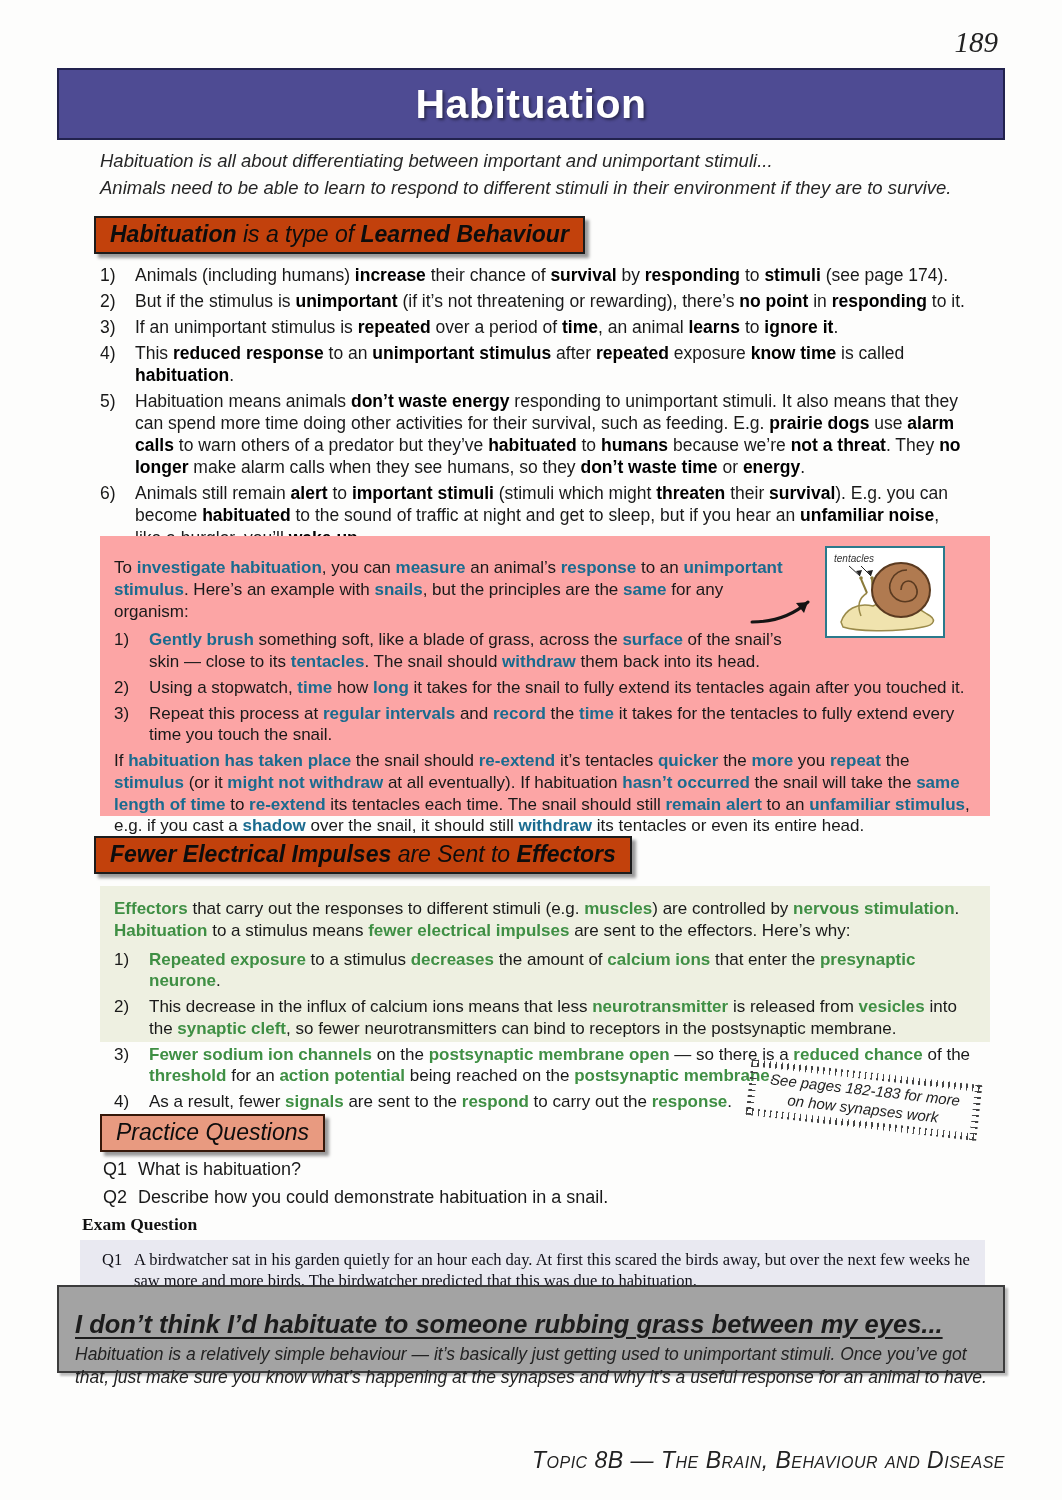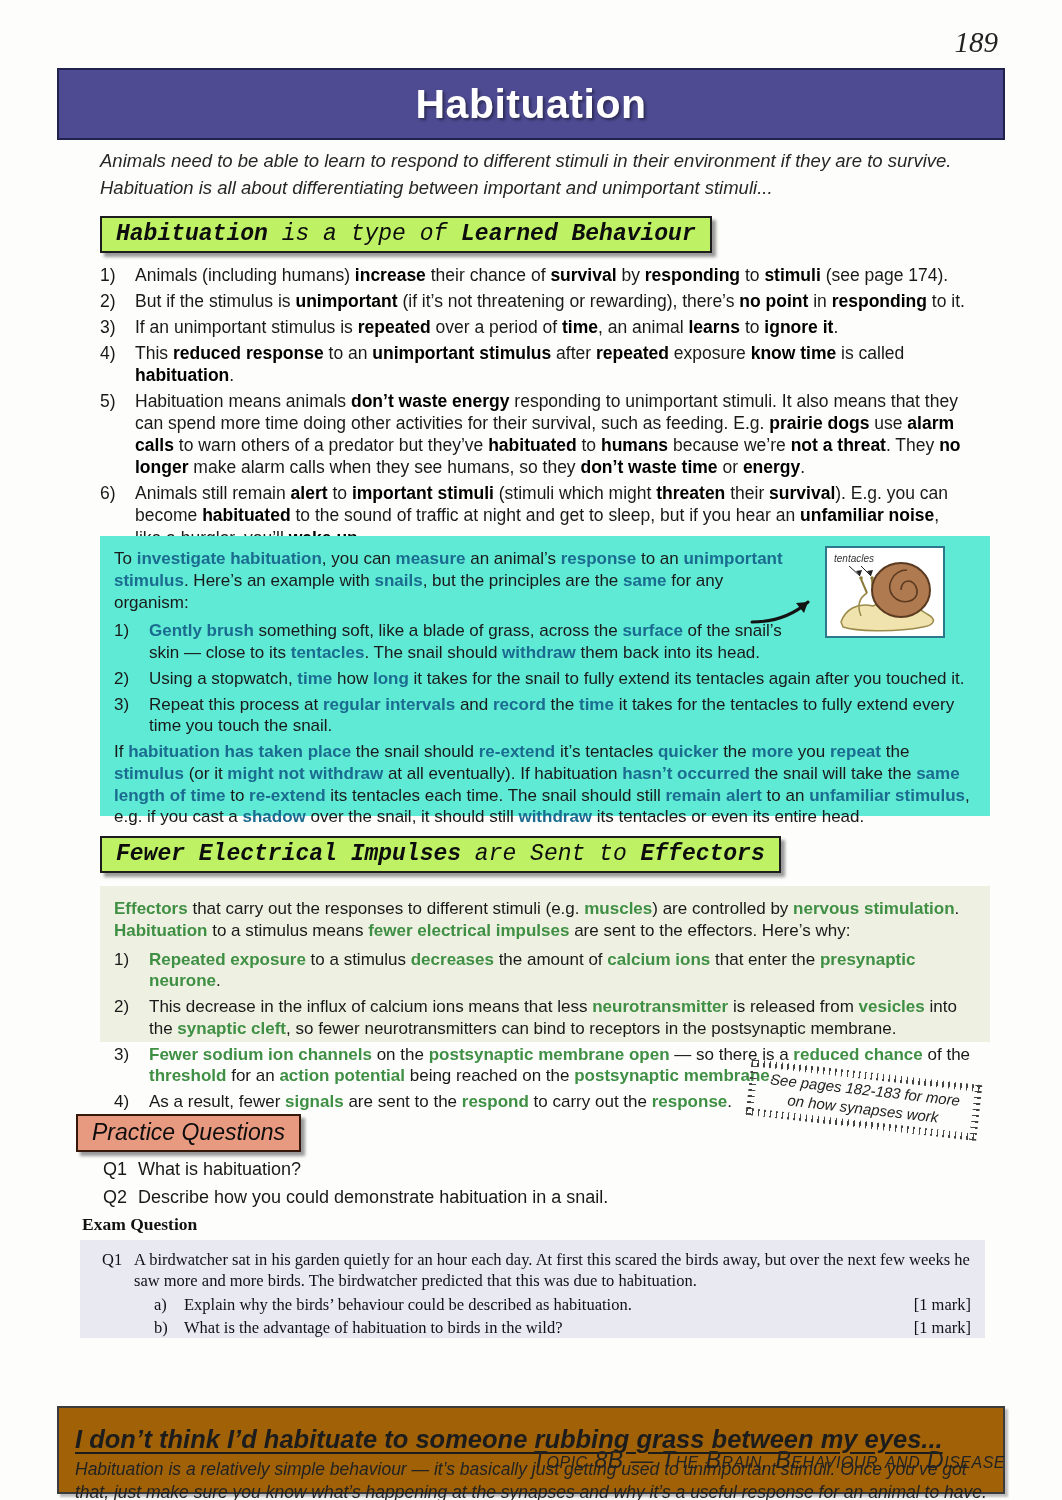--- a/index.html
+++ b/index.html
@@ -15,35 +15,35 @@
   .banner h1 { color:#fff; font-size:41px; font-weight:bold; letter-spacing:.5px;
     text-shadow:2px 2px 3px rgba(0,0,0,.45); }
 
   .intro { position:absolute; left:100px; right:90px; top:148px; font-style:italic;
     font-size:18.5px; line-height:1.45; color:#262626; }
 
   .sec-head { position:absolute; display:inline-block; padding:3px 14px 4px;
     font-size:23px; font-style:italic; color:#0d0d0d;
     border:2px solid #1c1c1c; box-shadow:4px 4px 3px #9a9a9a; white-space:nowrap; }
   .sec-head b { font-weight:bold; }
-  .green-head { background:#bef264; left:100px;font-family:Liberation Mono, monospace; }
+  .green-head { background:#c2410c; left:94px; }
   .head1 { top:216px; }
   .head2 { top:836px; }
-  .practice-head { background:#e89a80; border-color:#36180a; left:76px; top:1114px; }
+  .practice-head { background:#e89a80; border-color:#36180a; left:100px; top:1114px; }
 
   .numlist { }
   .row { display:flex; margin-bottom:4px; }
   .row .n { flex:none; width:35px; }
   .row .t { flex:1; }
 
   .main-list { position:absolute; left:100px; right:92px; top:264px; font-size:17.5px; line-height:1.26; }
   .main-list b { font-weight:bold; color:#000; }
 
   .bluebox { position:absolute; left:100px; right:72px; top:536px; bottom:auto; height:280px;
-    background:#5eead4; padding:12px 14px 10px; font-size:17px; line-height:1.28; }
+    background:#fca5a5; padding:21px 14px 10px; font-size:17px; line-height:1.28; }
   .bluebox b { font-weight:bold; color:#1a6b8f; }
   .bluebox .clear-snail { margin-right:190px; }
   .bluebox .intro-p { margin-bottom:7px; }
   .bluebox .outro-p { margin-top:4px; }
 
   .snail-frame { position:absolute; top:10px; right:45px; width:120px; height:92px;
     background:#fff; border:2px solid #2a7a8c; }
   .curved-arrow { position:absolute; top:58px; right:172px; width:68px; height:34px; }
 
   .greenbox { position:absolute; left:100px; right:72px; top:886px; height:156px;
@@ -70,43 +70,43 @@
     font-weight:bold; font-size:17.5px; color:#111; }
   .exam-box { position:absolute; left:80px; right:77px; top:1240px; height:98px;
     background:#e9e9f1; padding:9px 14px 8px 12px; font-family:"Liberation Serif", serif;
     font-size:16.5px; line-height:1.3; color:#101018; }
   .exam-box .qrow { display:flex; }
   .exam-box .qn { flex:none; width:42px; padding-left:10px; }
   .exam-box .part { display:flex; padding-left:62px; margin-top:2px; }
   .exam-box .pl { flex:none; width:30px; }
   .exam-box .marks { margin-left:auto; padding-left:10px; white-space:nowrap; }
 
-  .jokebox { position:absolute; left:57px; right:57px; top:1406px; height:88px; background:#a16207;
-    border:2px solid #3c3c3c; box-shadow:3px 3px 2px #bdbdbd; padding:17px 16px 6px; }
+  .jokebox { position:absolute; left:57px; right:57px; top:1285px; height:88px; background:#a3a3a3;
+    border:2px solid #3c3c3c; box-shadow:3px 3px 2px #bdbdbd; padding:23px 16px 6px; }
   .jokebox .joke-title { font-size:25.5px; font-weight:bold; font-style:italic; color:#1c1c1c;
     text-decoration:underline; text-underline-offset:4px; margin-bottom:4px; }
   .jokebox .joke-body { font-style:italic; font-size:17.5px; line-height:1.3; color:#222; }
 
   .footer { position:absolute; right:57px; top:1447px; font-style:italic; font-variant:small-caps;
     font-size:23px; letter-spacing:.5px; color:#222; }
 </style>
 </head>
 <body>
 
 <div class="page">
 
   <div class="page-number">189</div>
 
   <div class="banner">
     <h1>Habituation</h1>
   </div>
 
   <div class="intro">
+    <div>Habituation is all about differentiating between important and unimportant stimuli...</div>
     <div>Animals need to be able to learn to respond to different stimuli in their environment if they are to survive.</div>
-    <div>Habituation is all about differentiating between important and unimportant stimuli...</div>
   </div>
 
   <div class="sec-head green-head head1"><b>Habituation</b> is a type of <b>Learned Behaviour</b></div>
 
   <div class="main-list numlist">
     <div class="row">
       <span class="n">1)</span>
       <span class="t">Animals (including humans) <b>increase</b> their chance of <b>survival</b> by <b>responding</b> to <b>stimuli</b> (see page 174).</span>
     </div>
     <div class="row">

